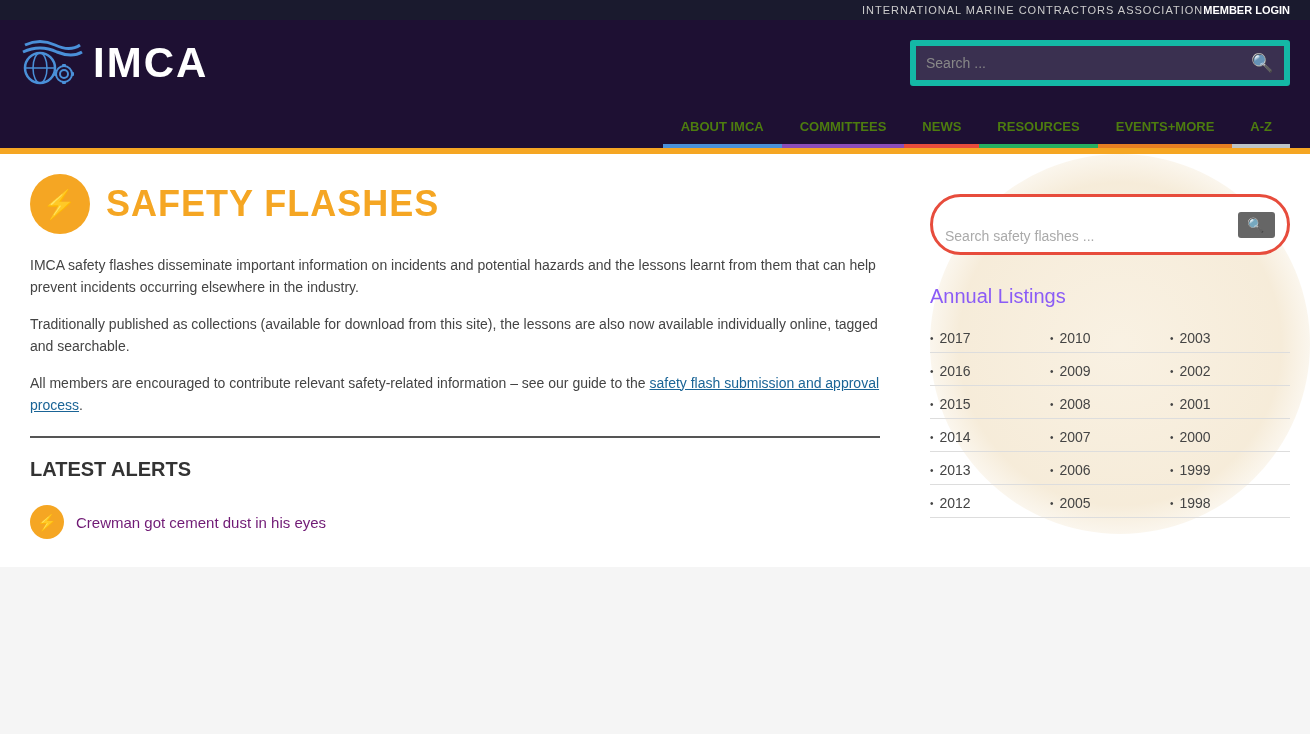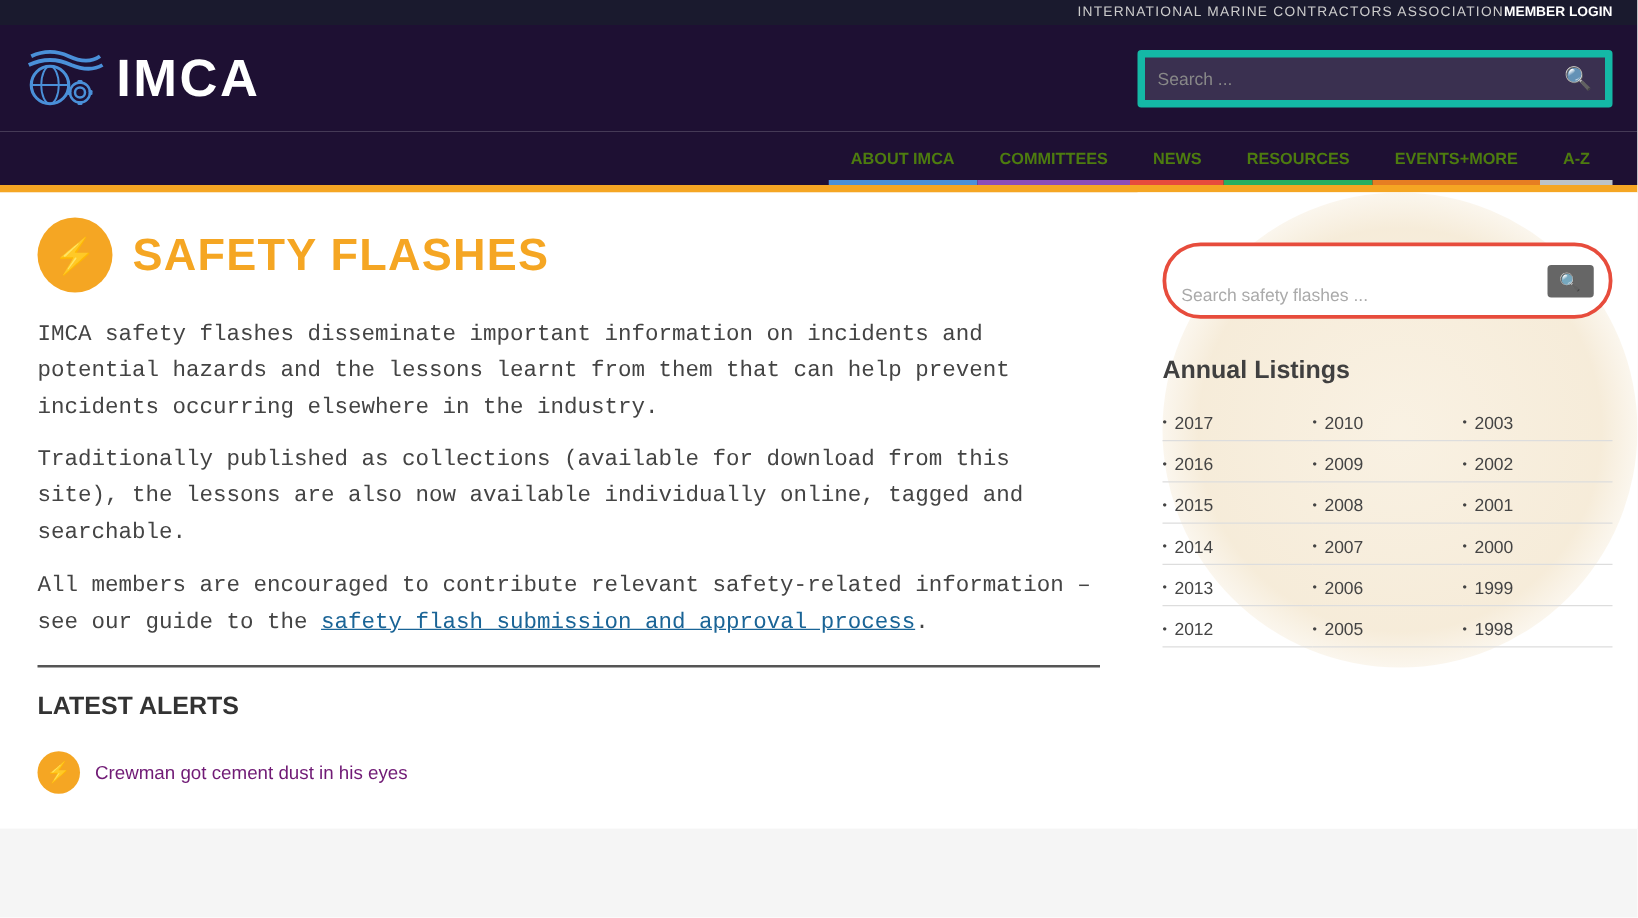--- a/index.html
+++ b/index.html
@@ -142,24 +142,23 @@
       font-size: 36px;
       font-weight: 900;
       color: #f5a623;
       text-transform: uppercase;
       letter-spacing: 1px;
     }
 
     
     .description {
       color: #444;
-      font-size: 18px;
+      font-size: 14px;
       line-height: 1.6;
       margin-bottom: 14px;
-      font-family: Liberation Mono, monospace;
     }
     .description a {
       color: #1a6496;
       text-decoration: underline;
     }
 
     
     .divider {
       border: none;
       border-top: 2px solid #555;
@@ -255,22 +254,22 @@
     }
 
     
     .annual-listings {
       position: relative;
       z-index: 1;
       margin-top: 10px;
     }
     .annual-title {
       font-size: 20px;
-      color: #404040;
-      font-weight: bold;
+      color: #8b5cf6;
+      font-weight: normal;
       margin-bottom: 16px;
     }
     .annual-grid {
       display: grid;
       grid-template-columns: repeat(3, 1fr);
       gap: 4px 0;
     }
     .annual-item {
       display: flex;
       align-items: center;

